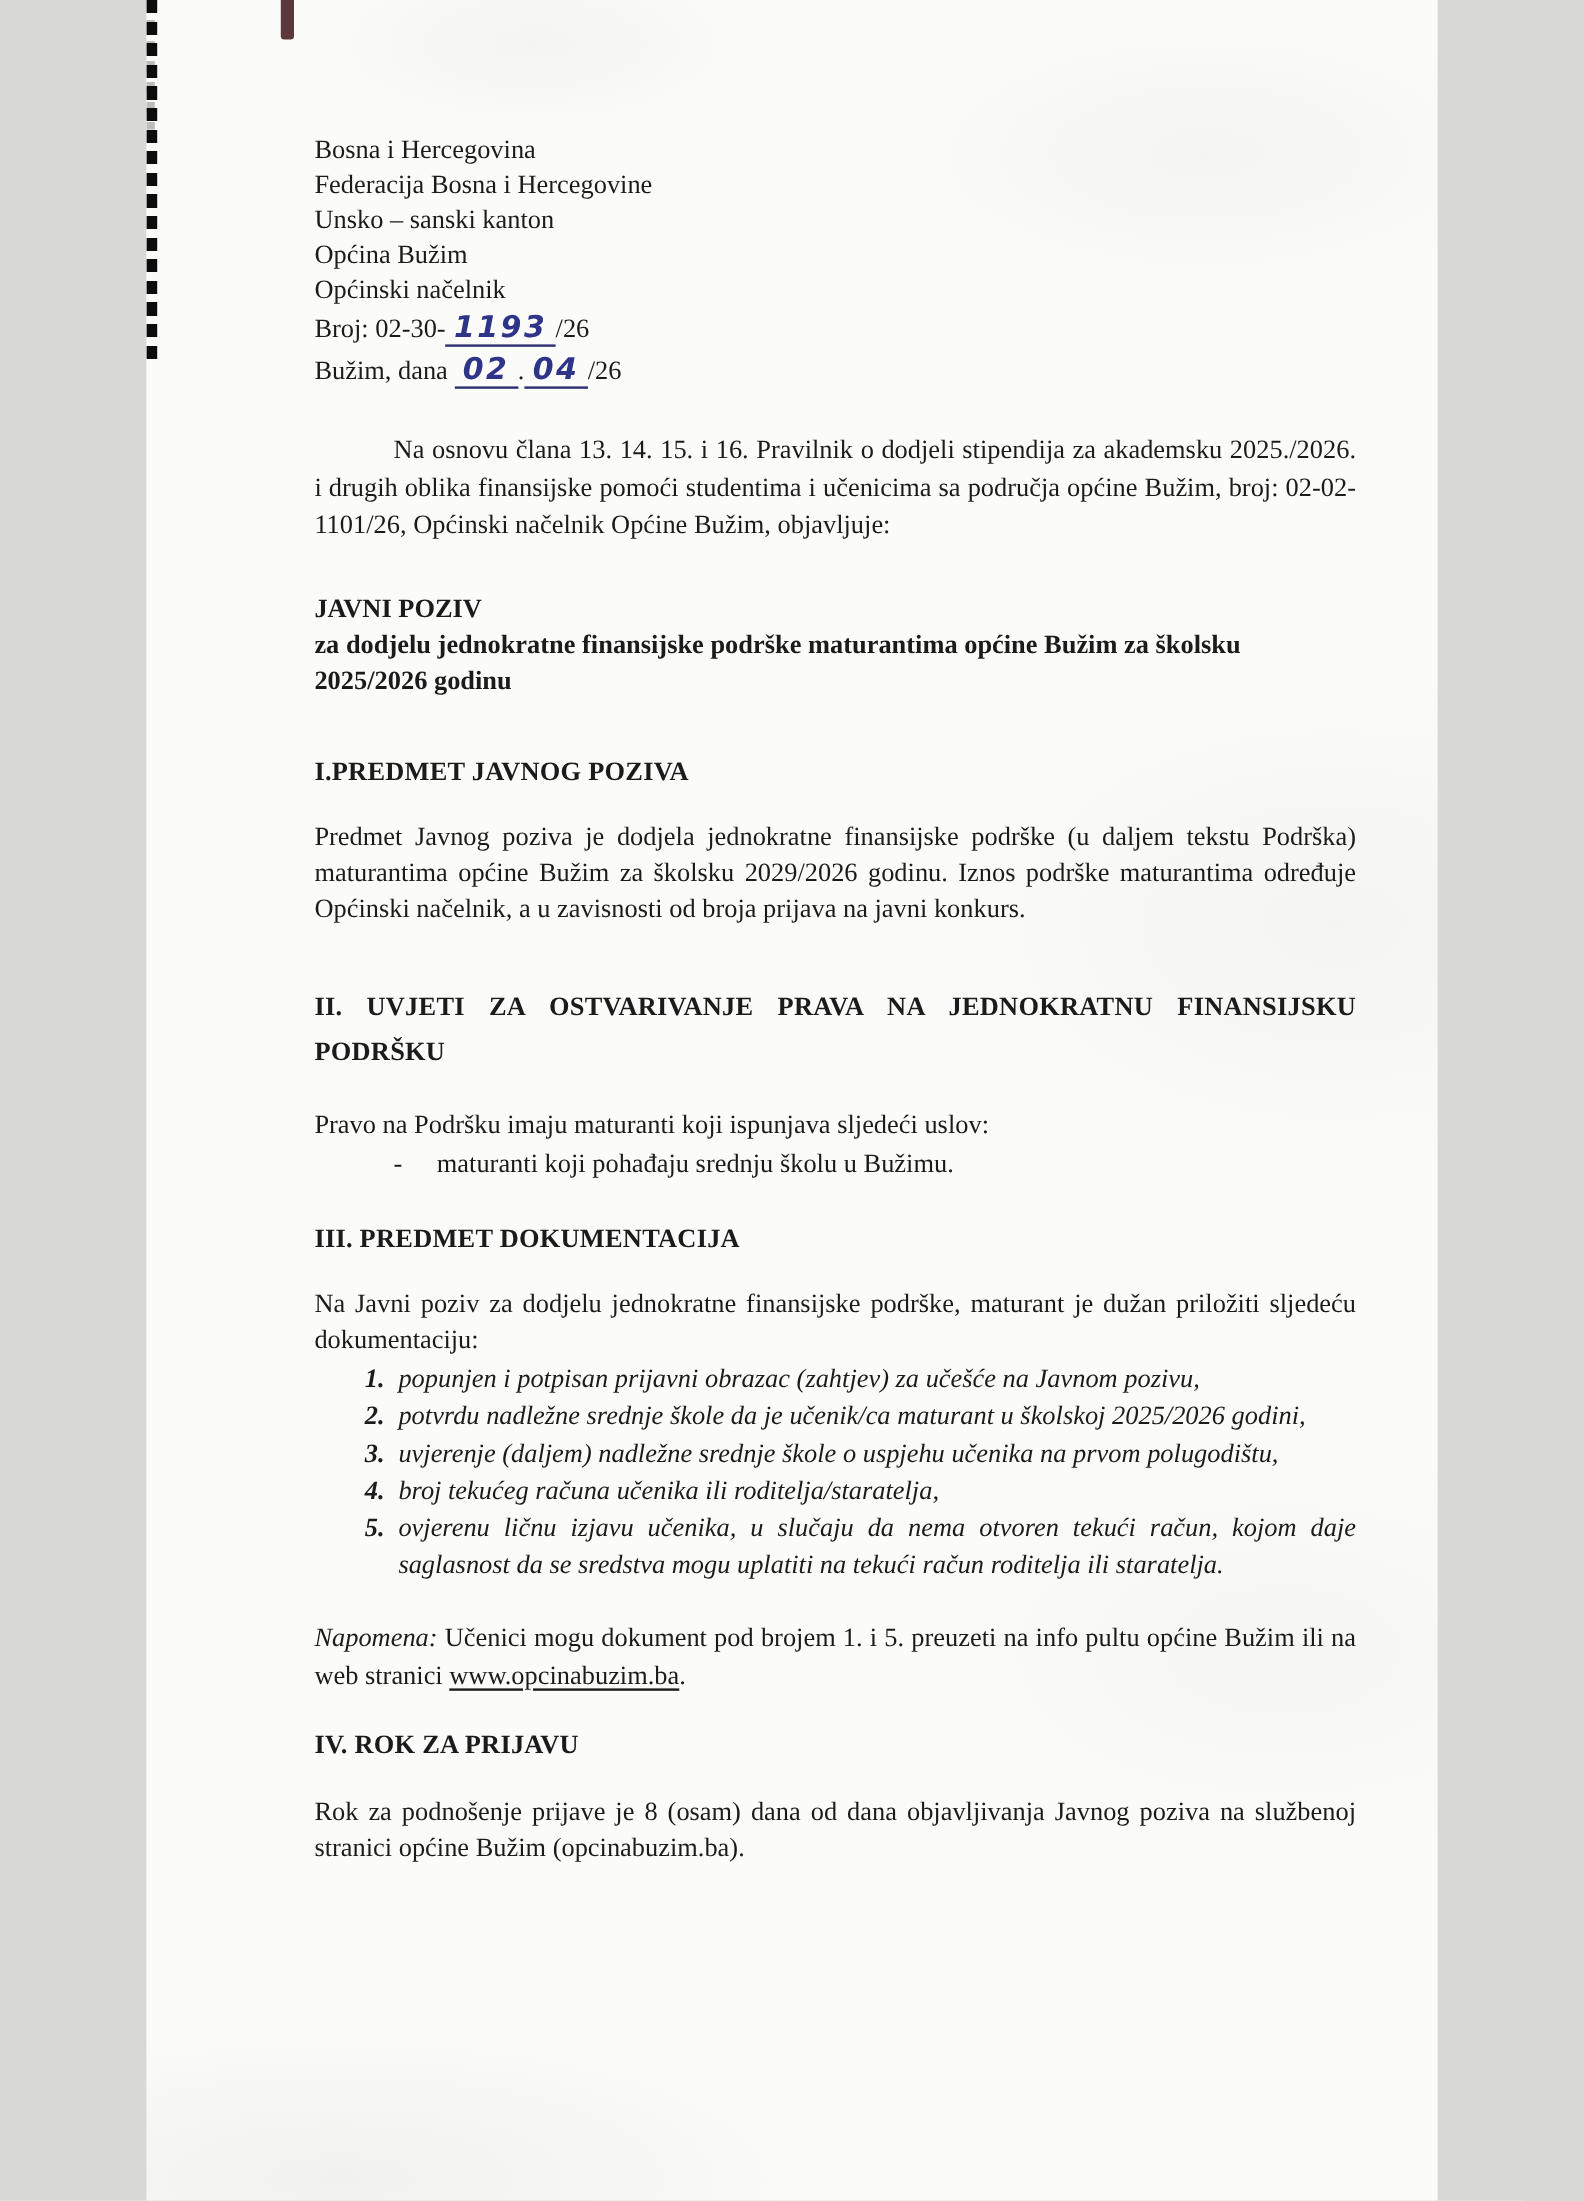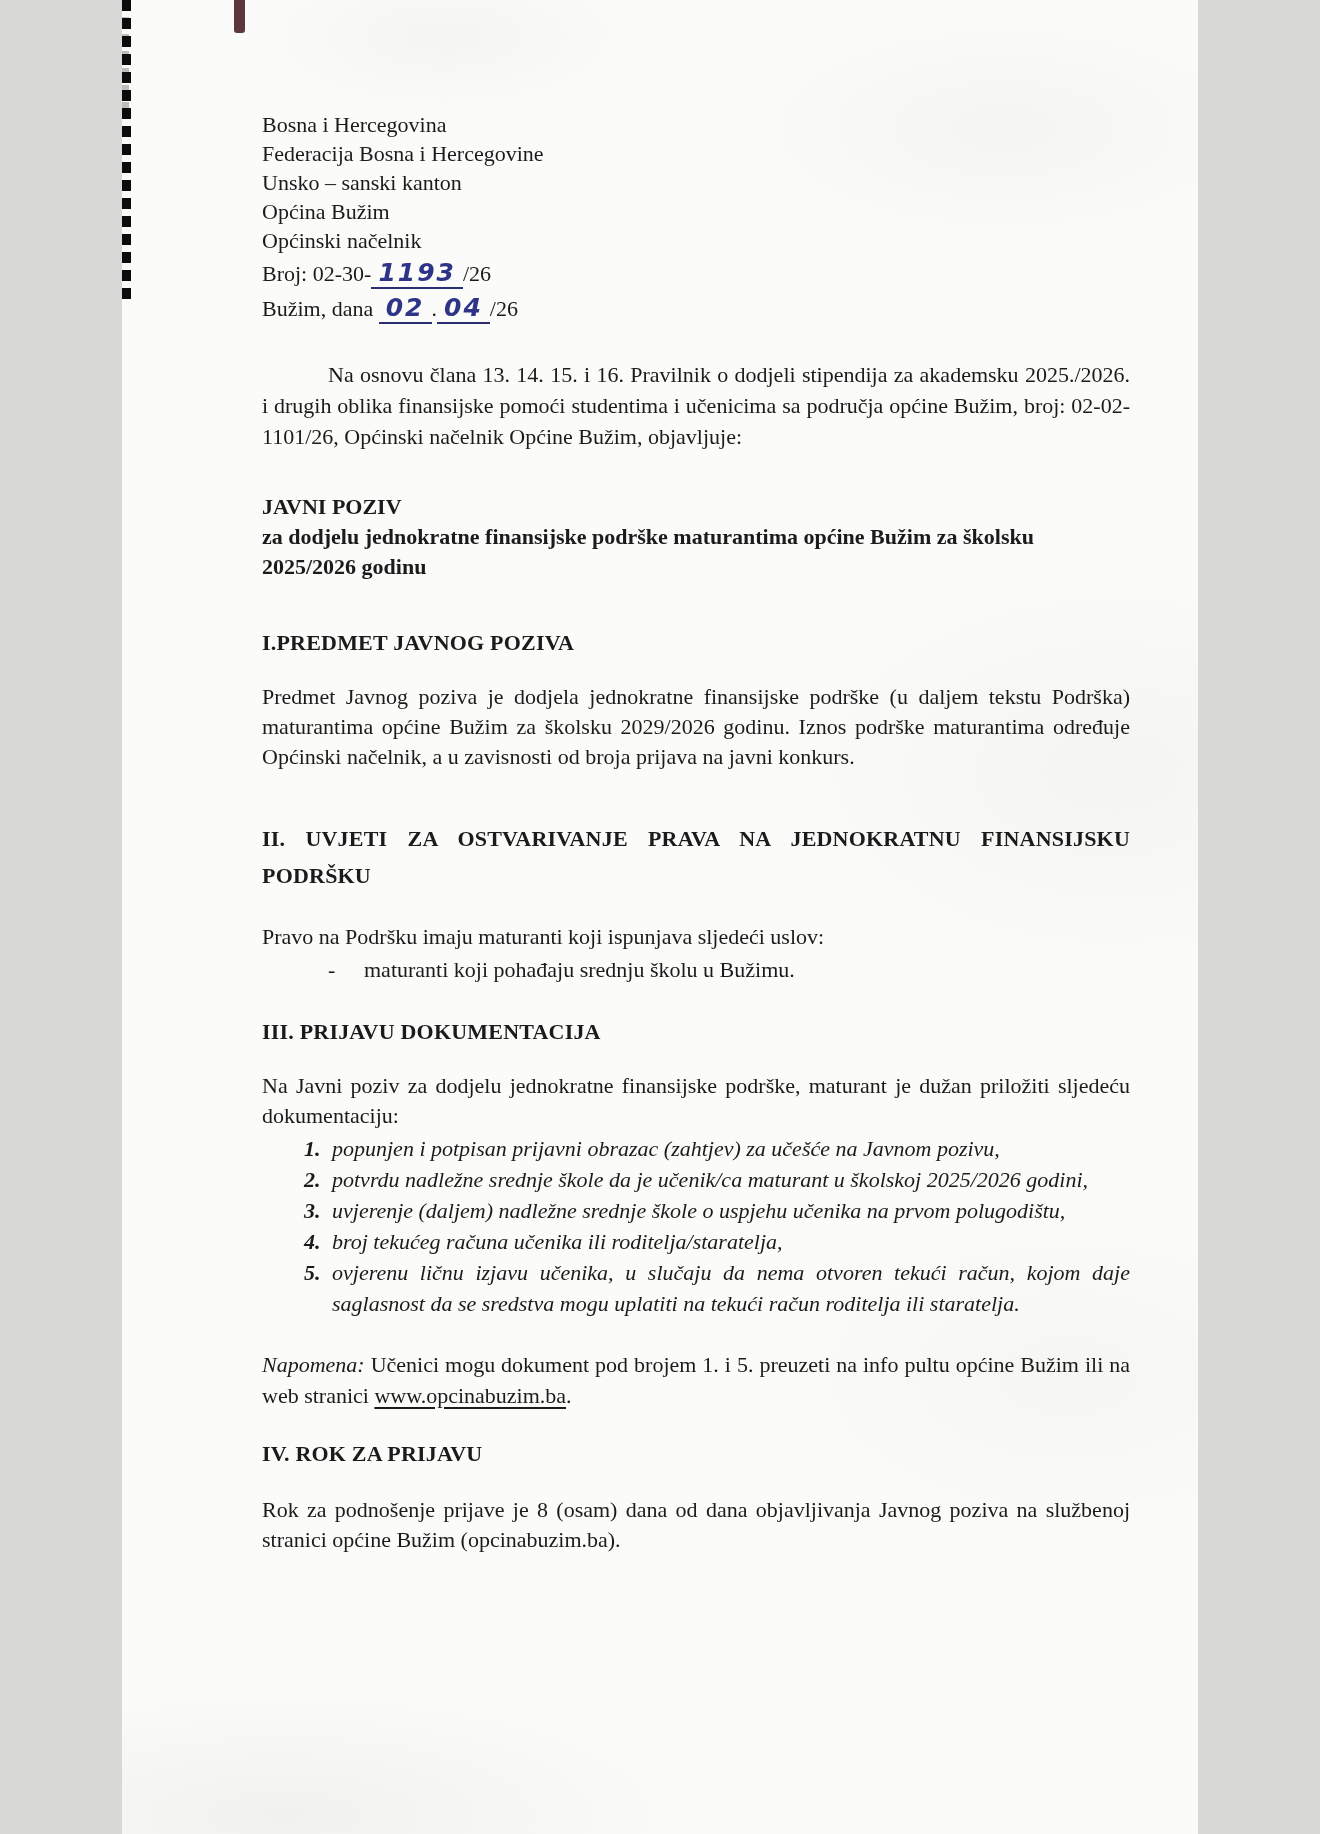--- a/index.html
+++ b/index.html
@@ -96,21 +96,21 @@
 
     <div class="sec-h">I.PREDMET JAVNOG POZIVA</div>
     <div class="para">Predmet Javnog poziva je dodjela jednokratne finansijske podrške (u daljem tekstu Podrška) maturantima općine Bužim za školsku 2029/2026 godinu. Iznos podrške maturantima određuje Općinski načelnik, a u zavisnosti od broja prijava na javni konkurs.</div>
 
     <div class="sec-h justify">II. UVJETI ZA OSTVARIVANJE PRAVA NA JEDNOKRATNU FINANSIJSKU PODRŠKU</div>
     <div class="para tight">Pravo na Podršku imaju maturanti koji ispunjava sljedeći uslov:</div>
     <div class="dash-row">
       <span class="dash">-</span><span>maturanti koji pohađaju srednju školu u Bužimu.</span>
     </div>
 
-    <div class="sec-h" style="margin-top:34px;">III. PRIJAVU DOKUMENTACIJA</div>
+    <div class="sec-h" style="margin-top:34px;">III. PREDMET DOKUMENTACIJA</div>
     <div class="para">Na Javni poziv za dodjelu jednokratne finansijske podrške, maturant je dužan priložiti sljedeću dokumentaciju:</div>
     <ol class="doc-list">
       <li>popunjen i potpisan prijavni obrazac (zahtjev) za učešće na Javnom pozivu,</li>
       <li>potvrdu nadležne srednje škole da je učenik/ca maturant u školskoj 2025/2026 godini,</li>
       <li>uvjerenje (daljem) nadležne srednje škole o uspjehu učenika na prvom polugodištu,</li>
       <li>broj tekućeg računa učenika ili roditelja/staratelja,</li>
       <li>ovjerenu ličnu izjavu učenika, u slučaju da nema otvoren tekući račun, kojom daje saglasnost da se sredstva mogu uplatiti na tekući račun roditelja ili staratelja.</li>
     </ol>
 
     <div class="note">

